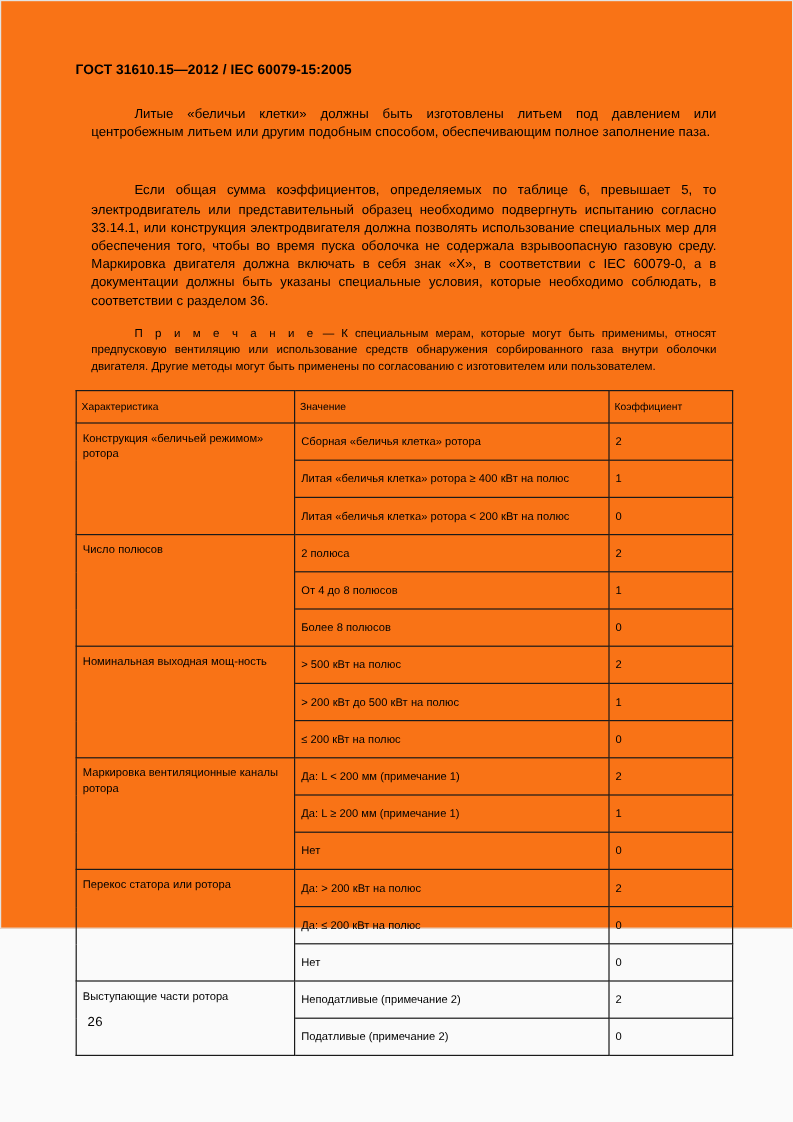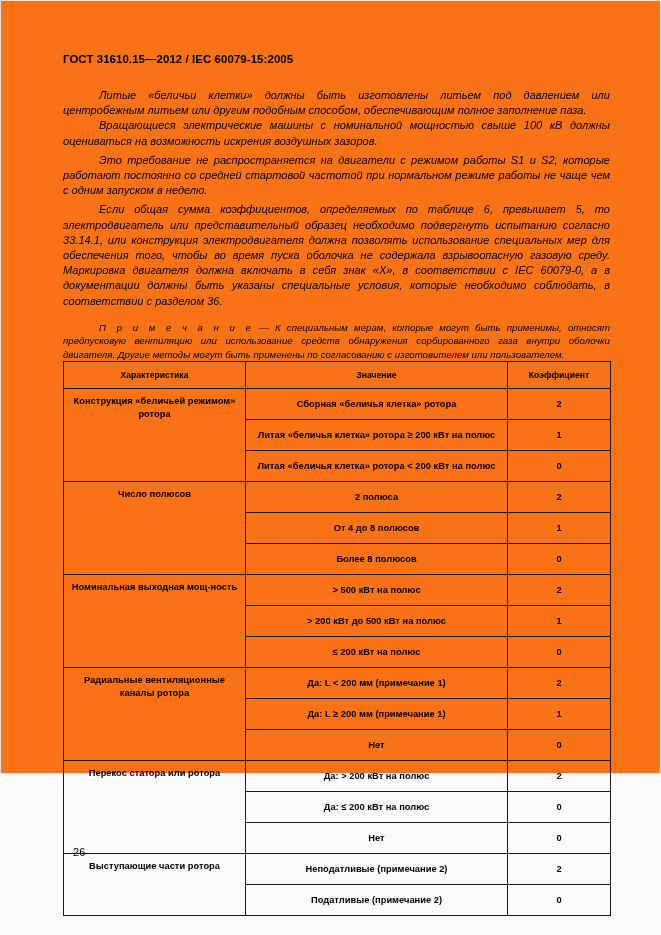--- a/index.html
+++ b/index.html
@@ -43,25 +43,24 @@
     margin: 0;
     padding: 0;
     text-indent: 36px;
     line-height: 15.2px;
     letter-spacing: 0.05px;
   }
   .para {
     font-size: 11px;
     line-height: 15.2px;
     text-align: justify;
-    margin: 0;
+    margin: 13px;
     text-indent: 36px;
     letter-spacing: 0.03px;
     hyphens: none;
-    font-style: italic;
   }
   .para.note {
     font-size: 9.6px;
     line-height: 13.4px;
     margin-top: 12px;
   }
   .note-lead {
     letter-spacing: 2.3px;
   }
   .gap-s { height: 4px; }
@@ -79,23 +78,23 @@
     width: 547px;
     table-layout: fixed;
     border: 1.4px solid #1a1a1a;
   }
   table.t6 col.c1 { width: 182px; }
   table.t6 col.c2 { width: 262px; }
   table.t6 col.c3 { width: 103px; }
 
   table.t6 th, table.t6 td {
     border: 0.9px solid #1a1a1a;
-    font-weight: bold;
+    font-weight: normal;
     font-size: 9.3px;
-    text-align: center;
+    text-align: left;
     vertical-align: middle;
     padding: 3px 5px;
     line-height: 12.6px;
     letter-spacing: 0.02px;
   }
   table.t6 thead th {
     font-size: 8.6px;
     height: 22px;
     padding: 2px 4px;
   }
@@ -119,23 +118,21 @@
 <body>
 
 <div class="page">
 
   <div class="content">
 
     <div class="doc-header">ГОСТ 31610.15—2012 / IEC 60079-15:2005</div>
 
     <p class="para">Литые «беличьи клетки» должны быть изготовлены литьем под давлением или центробежным литьем или другим подобным способом, обеспечивающим полное заполнение паза.</p>
 
-    <p class="para">Вращающиеся электрические машины с номинальной мощностью свыше 100 кВ должны оцениваться на возможность искрения воздушных зазоров.</p>
     <div class="gap-s"></div>
-    <p class="para">Это требование не распространяется на двигатели с режимом работы S1 и S2, которые работают постоянно со средней стартовой частотой при нормальном режиме работы не чаще чем с одним запуском в неделю.</p>
     <div class="gap-s"></div>
     <p class="para">Если общая сумма коэффициентов, определяемых по таблице 6, превышает 5, то электродвигатель или представительный образец необходимо подвергнуть испытанию согласно 33.14.1, или конструкция электродвигателя должна позволять использование специальных мер для обеспечения того, чтобы во время пуска оболочка не содержала взрывоопасную газовую среду. Маркировка двигателя должна включать в себя знак «X», в соответствии с IEC 60079-0, а в документации должны быть указаны специальные условия, которые необходимо соблюдать, в соответствии с разделом 36.</p>
 
     <p class="para note"><span class="note-lead">П р и м е ч а н и е</span><span> — К специальным мерам, которые могут быть применимы, относят предпусковую вентиляцию или использование средств обнаружения сорбированного газа внутри оболочки двигателя. Другие методы могут быть применены по согласованию с изготовителем или пользователем.</span></p>
 
 
     <table class="t6">
       <colgroup>
           <col class="c1">
           <col class="c2">
@@ -148,21 +145,21 @@
           <th>Коэффициент</th>
         </tr>
       </thead>
       <tbody id="t6-body">
           <tr>
             <td class="char" rowspan="3">Конструкция «беличьей режимом» ротора</td>
             <td class="val">Сборная «беличья клетка» ротора</td>
             <td class="coef">2</td>
           </tr>
           <tr>
-            <td class="val">Литая «беличья клетка» ротора ≥ 200 кВт на полюс</td>
+            <td class="val">Литая «беличья клетка» ротора ≥ 400 кВт на полюс</td>
             <td class="coef">1</td>
           </tr>
           <tr>
             <td class="val">Литая «беличья клетка» ротора &lt; 200 кВт на полюс</td>
             <td class="coef">0</td>
           </tr>
           <tr>
             <td class="char" rowspan="3">Число полюсов</td>
             <td class="val">2 полюса</td>
             <td class="coef">2</td>
@@ -182,21 +179,21 @@
           </tr>
           <tr>
             <td class="val">&gt; 200 кВт до 500 кВт на полюс</td>
             <td class="coef">1</td>
           </tr>
           <tr>
             <td class="val">≤ 200 кВт на полюс</td>
             <td class="coef">0</td>
           </tr>
           <tr>
-            <td class="char" rowspan="3">Радиальные вентиляционные каналы ротора</td>
+            <td class="char" rowspan="3">Маркировка вентиляционные каналы ротора</td>
             <td class="val">Да: L &lt; 200 мм (примечание 1)</td>
             <td class="coef">2</td>
           </tr>
           <tr>
             <td class="val">Да: L ≥ 200 мм (примечание 1)</td>
             <td class="coef">1</td>
           </tr>
           <tr>
             <td class="val">Нет</td>
             <td class="coef">0</td>

